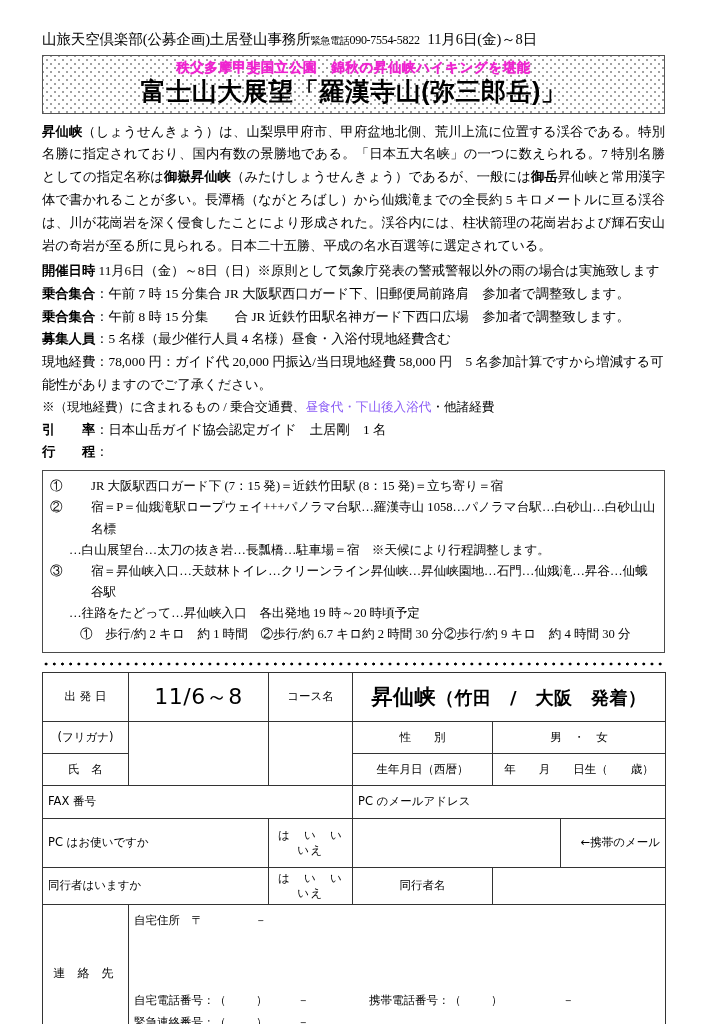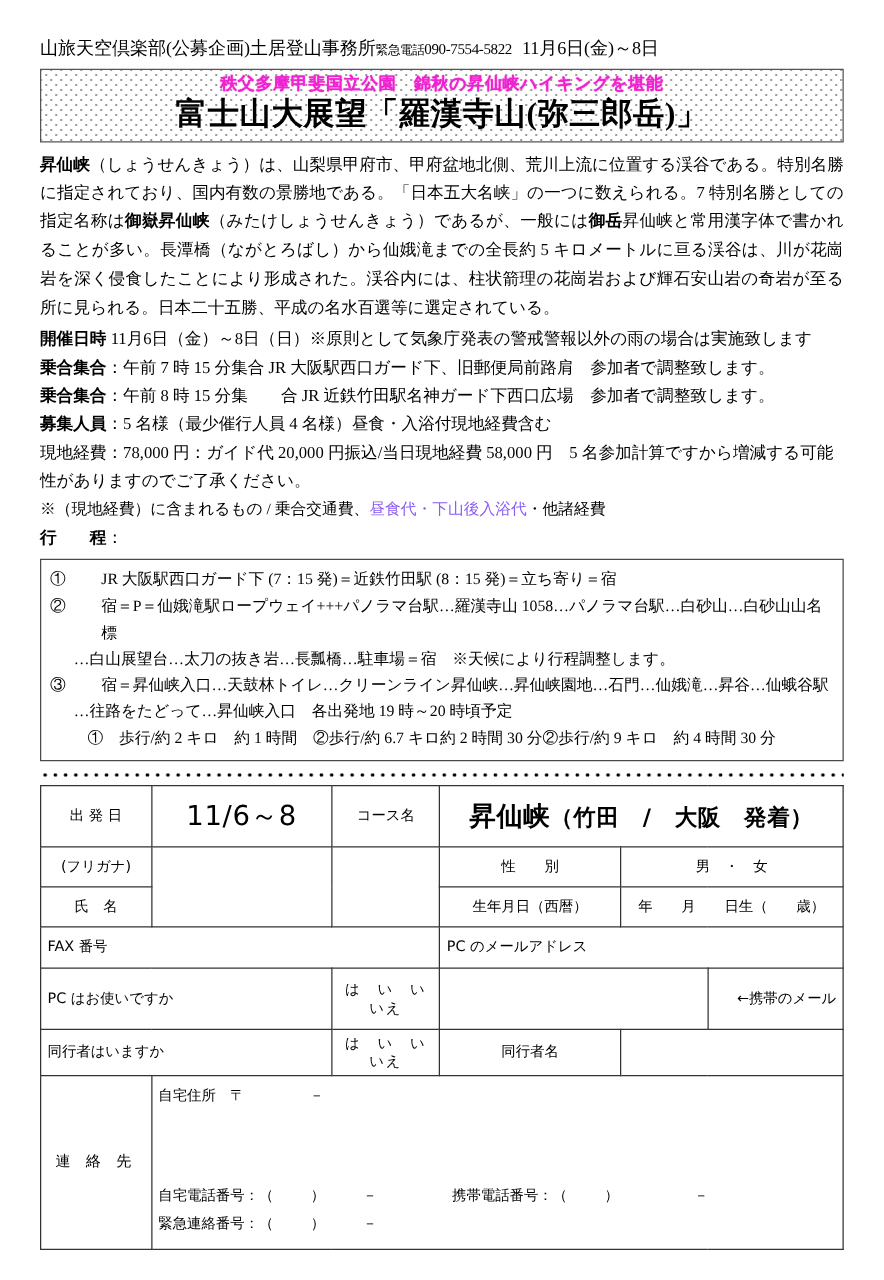--- a/index.html
+++ b/index.html
@@ -12,21 +12,21 @@
     height: 1024px;
     font-family: "Liberation Serif", "DejaVu Serif", serif;
     color: #000000;
     overflow: hidden;
   }
   .page {
     position: relative;
     width: 707px;
     height: 1024px;
     box-sizing: border-box;
-    padding: 0 32px;
+    padding: 0 42px;
   }
 
   
   .org-line {
     padding-top: 32px;
     font-size: 14.5px;
     line-height: 1.0;
     white-space: nowrap;
     letter-spacing: -0.1px;
   }
@@ -55,21 +55,21 @@
   .title-sub {
     font-family: "DejaVu Sans", "Liberation Sans", sans-serif;
     font-weight: bold;
     font-size: 13.5px;
     color: #ef22d0;
     letter-spacing: 0.6px;
     line-height: 1.25;
     text-shadow: 0 0 1px #ef22d0;
   }
   .title-main {
-    font-family: Liberation Serif, serif;
+    font-family: Liberation Sans, sans-serif;
     font-weight: bold;
     font-size: 25px;
     color: #000000;
     letter-spacing: 0.5px;
     line-height: 1.25;
     margin-top: 1px;
   }
 
   
   .body-text {
@@ -219,20 +219,23 @@
     </div>
 
     <div class="d-wrap">
       <span class="lbl">現地経費</span><span>：</span><span>78,000 円：ガイド代 20,000 円振込/当日現地経費 58,000 円　5 名参加計算ですから増減する可能性がありますのでご了承ください。</span>
     </div>
 
     <div class="note-line">
       <span>※（現地経費）に含まれるもの  /  乗合交通費、</span><span class="red">昼食代・下山後入浴代</span><span>・他諸経費</span>
     </div>
 
+    <div class="d-row">
+      <span class="lbl">引　　率</span><span>：</span><span>日本山岳ガイド協会認定ガイド　土居剛　1 名</span>
+    </div>
 
     <div class="d-row">
       <span class="lbl">行　　程</span><span>：</span><span></span>
     </div>
 
   </div>
 
   <div class="itinerary">
 
     <div class="it-row">

